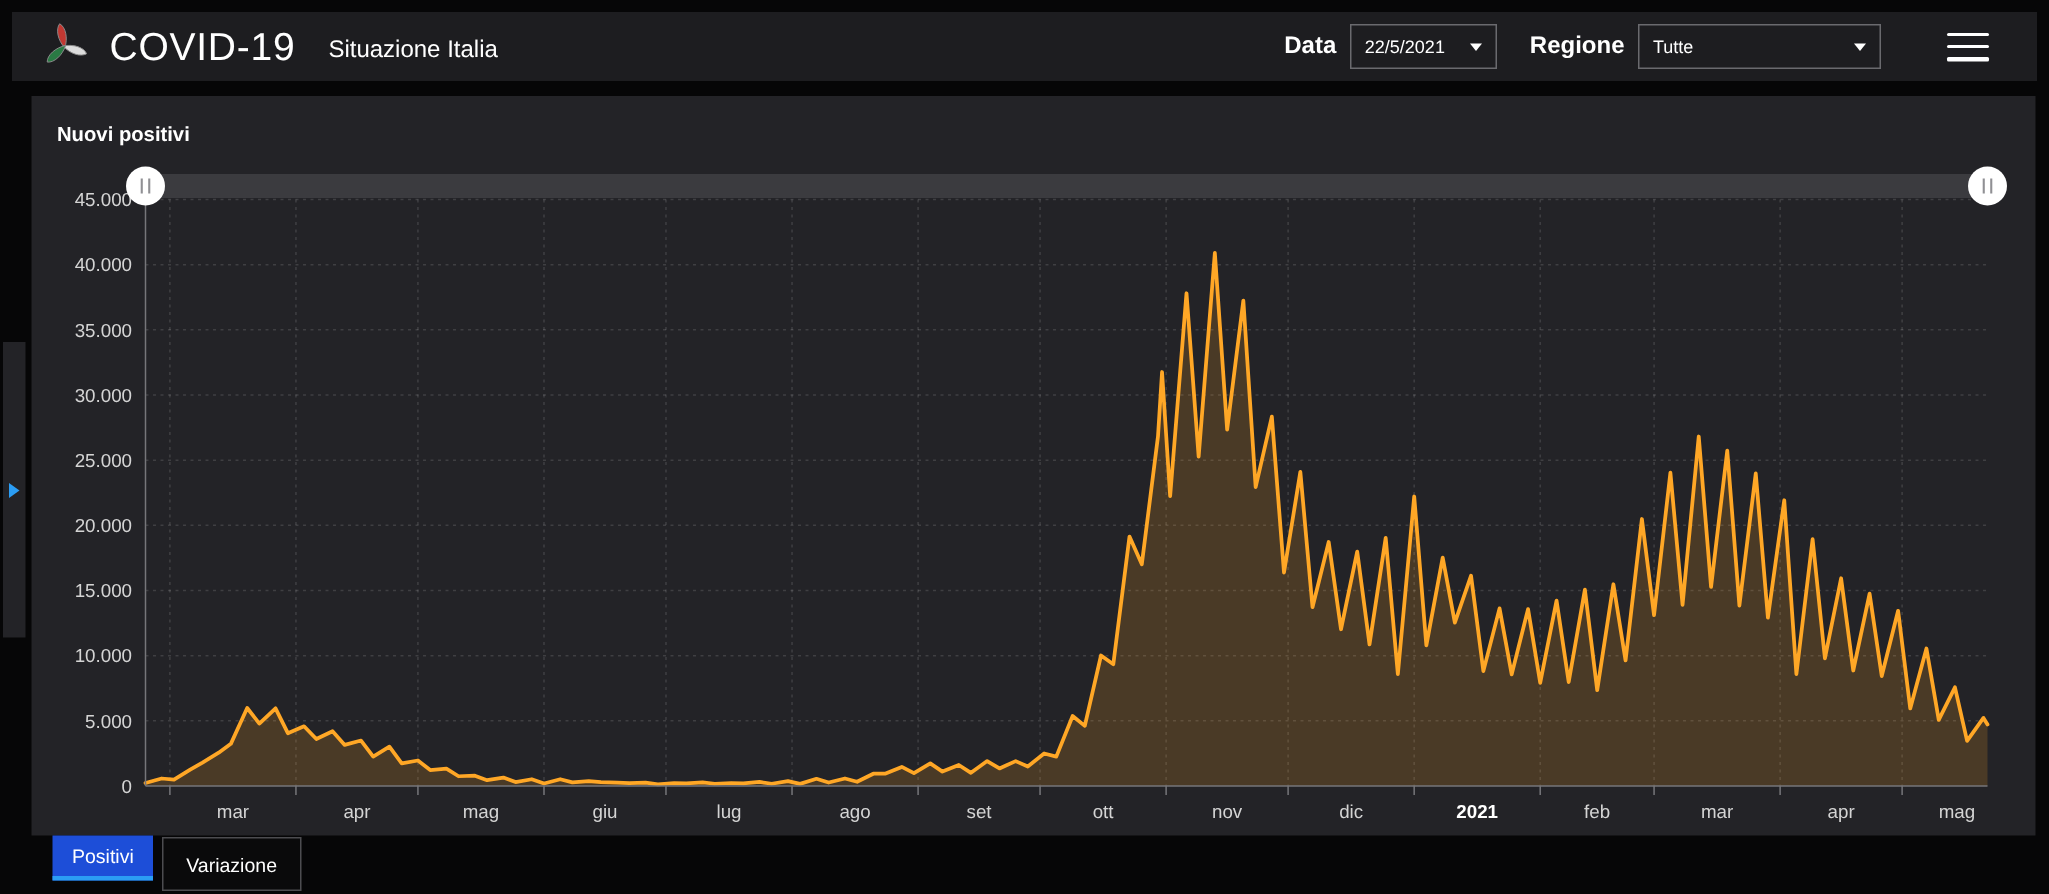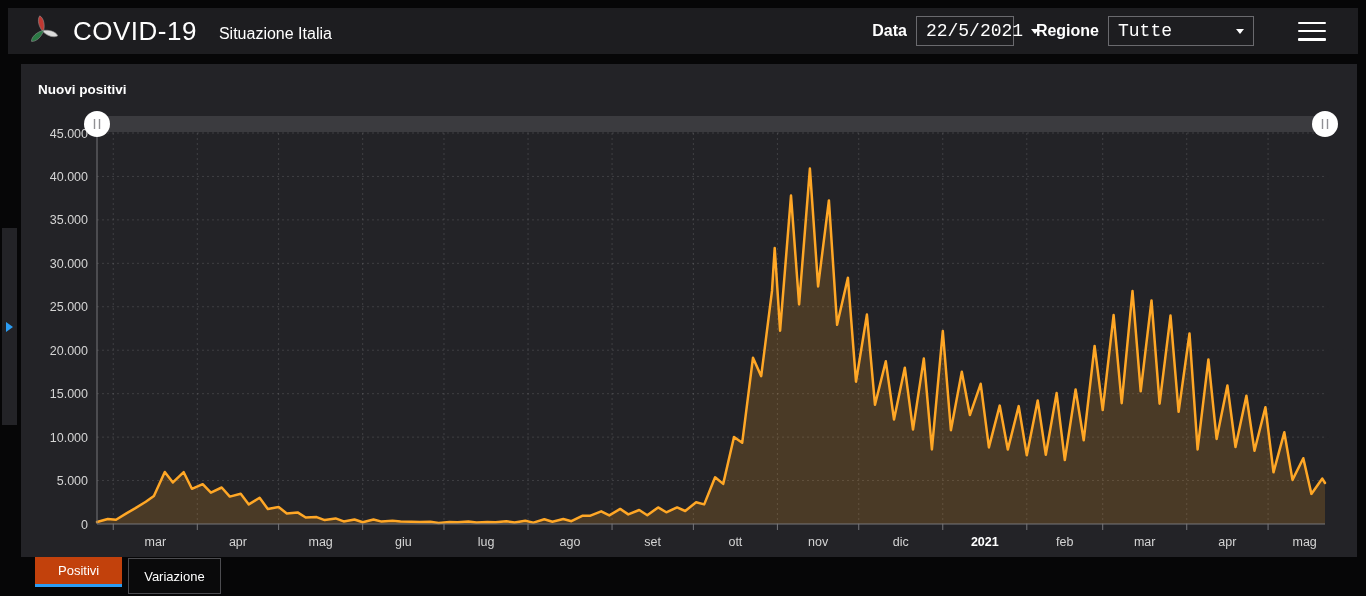--- a/index.html
+++ b/index.html
@@ -15,24 +15,24 @@
     padding:0 32px 0 18px;box-sizing:border-box;
   }
   .logo{width:34px;height:34px;margin-right:13px;flex:0 0 auto;}
   .app-title{font-size:26px;font-weight:400;letter-spacing:.5px;white-space:nowrap;}
   .app-subtitle{font-size:16px;font-weight:400;margin-left:22px;margin-top:6px;white-space:nowrap;}
   .spacer{flex:1;}
   .ctl-label{font-weight:bold;font-size:16px;margin-right:9px;white-space:nowrap;}
   .select{
     height:30px;border:1px solid #6a6a6e;background:transparent;
     display:flex;align-items:center;justify-content:space-between;
-    padding:0 9px;font-size:18px;cursor:pointer;box-sizing:border-box;font-family:Liberation Mono, monospace;
+    padding:0 9px;font-size:12px;cursor:pointer;box-sizing:border-box;
   }
   .select.date{width:98px;margin-right:22px;}
-  .select.region{width:146px;margin-right:44px;}
+  .select.region{width:162px;margin-right:44px;}
   .caret{
     width:0;height:0;margin-left:8px;flex:0 0 auto;
     border-left:4.5px solid transparent;border-right:4.5px solid transparent;
     border-top:5px solid #ffffff;
   }
   .menu-btn{width:28px;height:19px;display:flex;flex-direction:column;justify-content:space-between;cursor:pointer;flex:0 0 auto;}
   .menu-btn span{display:block;height:2.5px;background:#fff;border-radius:1px;}
   
   .side-handle{
     position:absolute;left:2px;top:228px;width:15px;height:197px;
@@ -44,22 +44,22 @@
     border-left:7px solid #2b9df4;
   }
   
   .card{position:absolute;left:21px;top:64px;width:1336px;height:493px;background:#232327;}
   .card-title{position:absolute;left:17px;top:18px;font-size:13.5px;font-weight:bold;}
   .card svg{position:absolute;left:0;top:0;}
   .card svg text{font-family:"Liberation Sans", sans-serif;}
   
   .tabs{position:absolute;left:35px;top:557px;display:flex;align-items:flex-start;}
   .tab-active{
-    height:27px;background:#c2410c;border-bottom:3px solid #2b9df4;
-    padding:0 23px;display:flex;align-items:center;font-size:13px;cursor:pointer;
+    height:27px;background:#1d4ed8;border-bottom:3px solid #2b9df4;
+    padding:0 13px;display:flex;align-items:center;font-size:13px;cursor:pointer;
   }
   .tab{
     height:26px;background:#0a0a0b;border:1px solid #4c4c50;margin-left:6px;margin-top:1px;
     padding:4px 15px;display:flex;align-items:center;font-size:13px;cursor:pointer;
   }
 </style>
 </head>
 <body>
 
 <div class="header">

